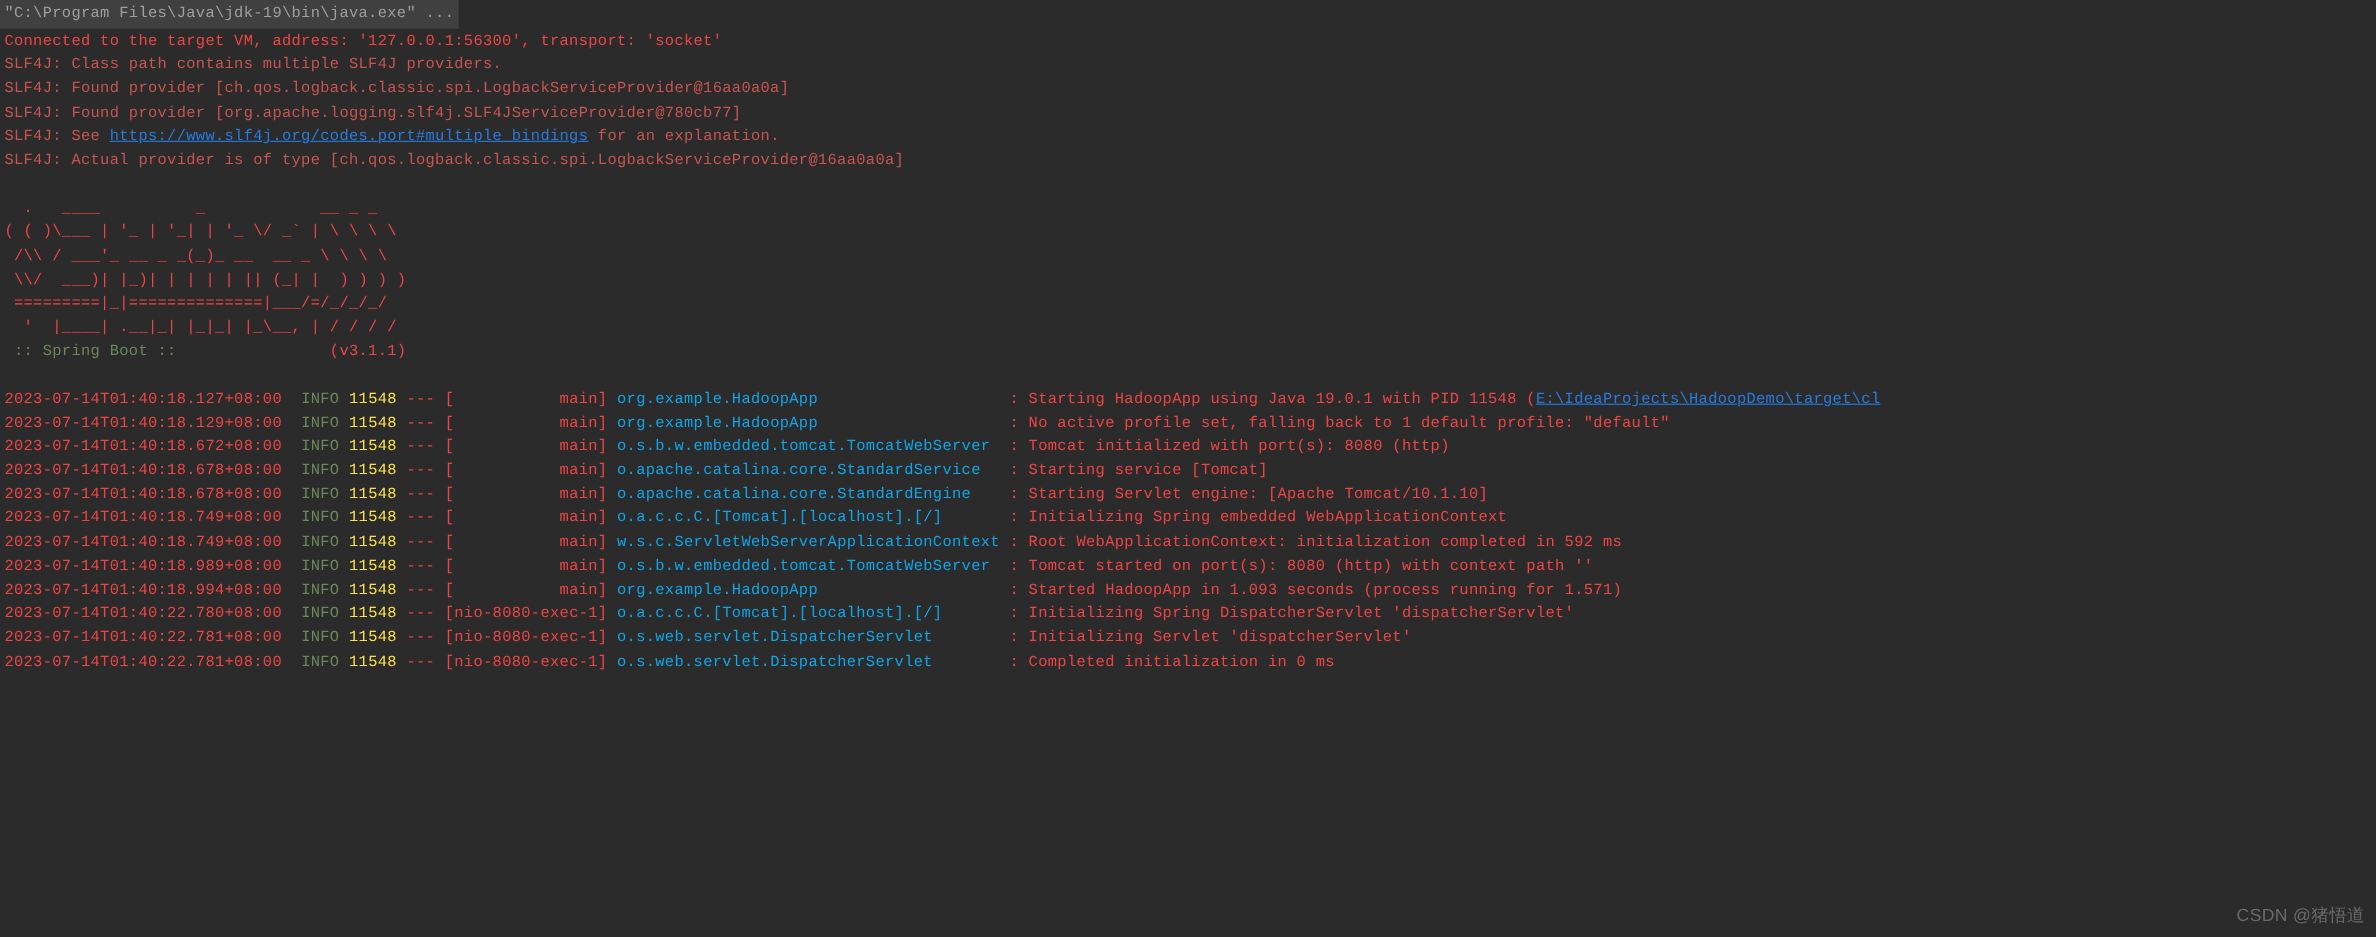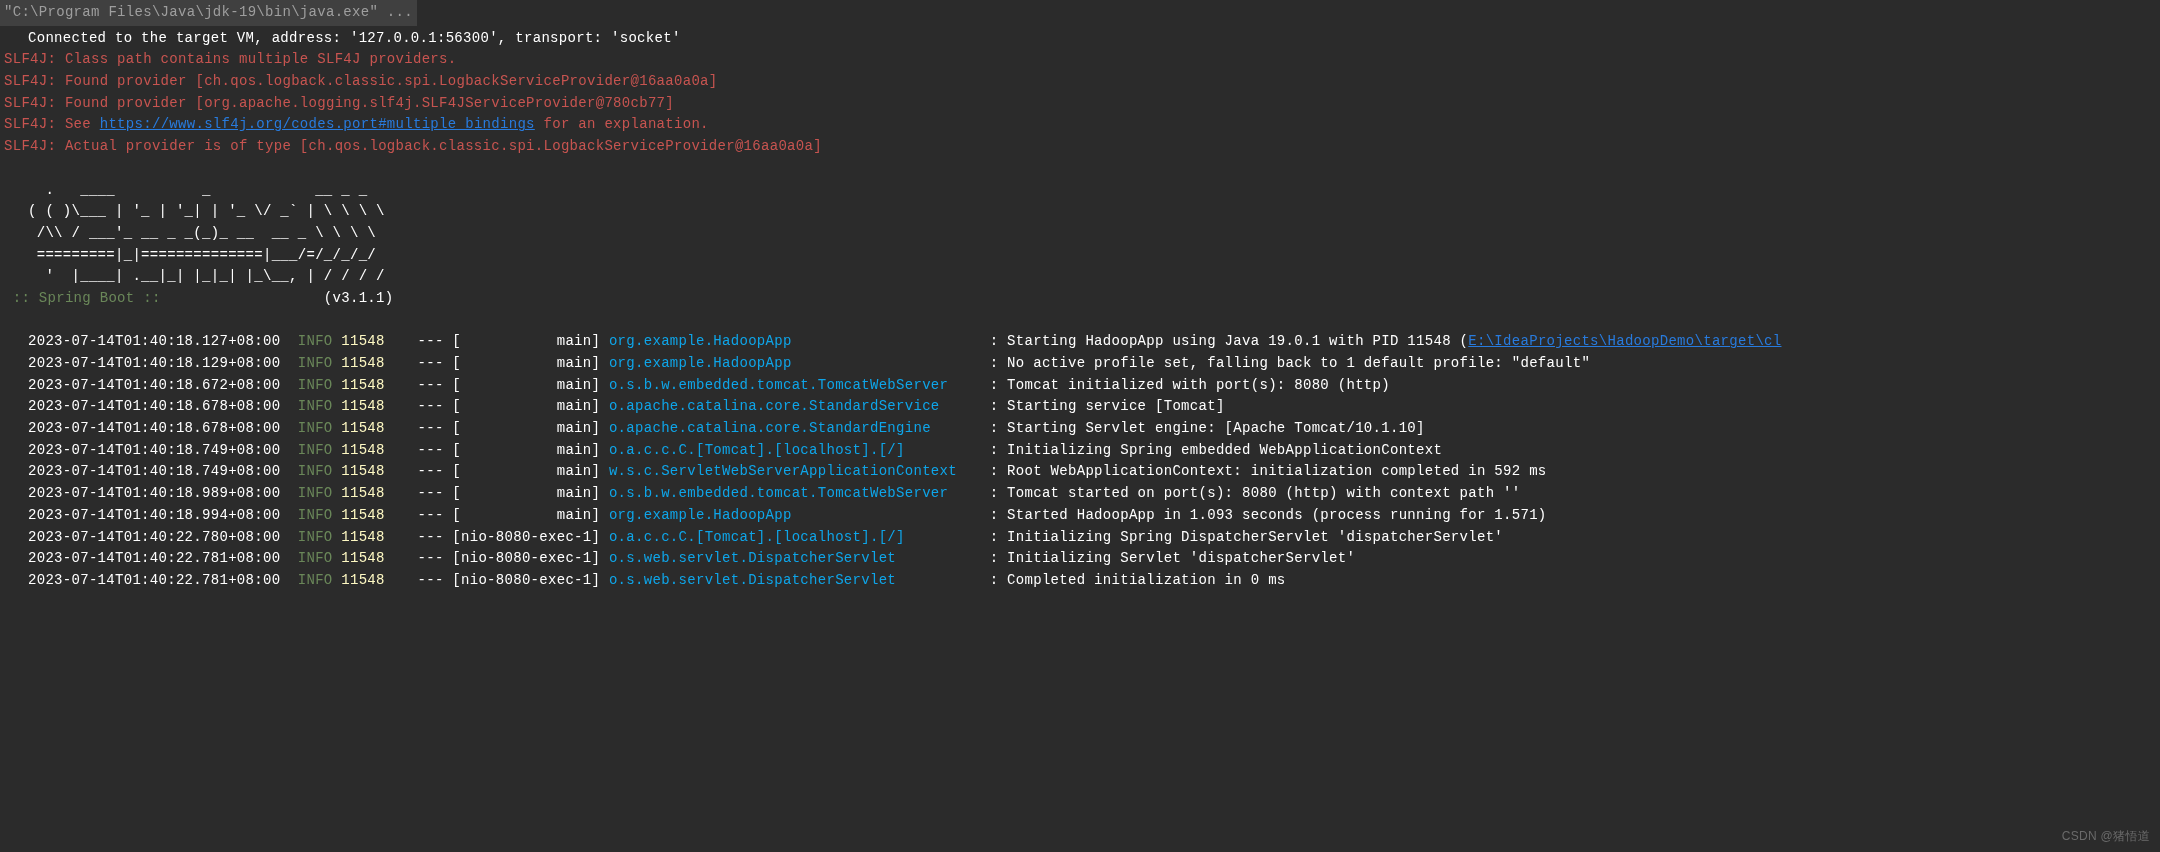--- a/index.html
+++ b/index.html
@@ -17,32 +17,32 @@
   .cmd-header {
     background: #404040;
     color: #9e9e9e;
     padding: 2px 4px;
     display: inline-block;
   }
   .log-container {
     padding: 2px 4px 10px 4px;
   }
   .line { white-space: pre; }
-  .grey { color: #ffffff; margin-left: 24px; }
+  .grey { color: #ef4444; }
   .red { color: #c75450; }
   .link { color: #287bde; text-decoration: underline; cursor: pointer; }
   .green { color: #6a8759; }
-  .purple { color: #fef9c3; font-family: Liberation Mono, monospace; }
+  .purple { color: #fde047; font-family: Liberation Mono, monospace; }
   .cyan { color: #0ea5e9; }
   .watermark {
     position: fixed;
     bottom: 6px;
     right: 10px;
     color: #6a6a6a;
-    font-size: 12px;
+    font-size: 16px;
     font-family: sans-serif;
   }
 </style>
 </head>
 <body>
 
 
 
 <div class="cmd-header">"C:\Program Files\Java\jdk-19\bin\java.exe" ...</div>
 
@@ -50,20 +50,21 @@
   <div class="line grey">Connected to the target VM, address: '127.0.0.1:56300', transport: 'socket'</div>
   <div class="line red">SLF4J: Class path contains multiple SLF4J providers.</div>
   <div class="line red">SLF4J: Found provider [ch.qos.logback.classic.spi.LogbackServiceProvider@16aa0a0a]</div>
   <div class="line red">SLF4J: Found provider [org.apache.logging.slf4j.SLF4JServiceProvider@780cb77]</div>
   <div class="line"><span class="red">SLF4J: See </span><span class="link">https://www.slf4j.org/codes.port#multiple_bindings</span><span class="red"> for an explanation.</span></div>
   <div class="line red">SLF4J: Actual provider is of type [ch.qos.logback.classic.spi.LogbackServiceProvider@16aa0a0a]</div>
   <div class="line">&nbsp;</div>
   <div class="line grey">  .   ____          _            __ _ _</div>
   <div class="line grey">( ( )\___ | '_ | '_| | '_ \/ _` | \ \ \ \</div>
   <div class="line grey"> /\\ / ___'_ __ _ _(_)_ __  __ _ \ \ \ \</div>
+  <div class="line grey"> \\/  ___)| |_)| | | | | || (_| |  ) ) ) )</div>
   <div class="line grey"> =========|_|==============|___/=/_/_/_/</div>
   <div class="line grey">  '  |____| .__|_| |_|_| |_\__, | / / / /</div>
   <div class="line"><span class="green"> :: Spring Boot :: </span><span class="grey">               (v3.1.1)</span></div>
   <div class="line">&nbsp;</div>
   <div id="log-lines">
       <div class="line"><span class="grey">2023-07-14T01:40:18.127+08:00  </span><span class="green">INFO</span><span> </span><span class="purple">11548</span><span class="grey"> --- [           main] </span><span class="cyan">org.example.HadoopApp                   </span><span class="grey"> : Starting HadoopApp using Java 19.0.1 with PID 11548 (</span><span class="link">E:\IdeaProjects\HadoopDemo\target\cl</span></div>
       <div class="line"><span class="grey">2023-07-14T01:40:18.129+08:00  </span><span class="green">INFO</span><span> </span><span class="purple">11548</span><span class="grey"> --- [           main] </span><span class="cyan">org.example.HadoopApp                   </span><span class="grey"> : No active profile set, falling back to 1 default profile: "default"</span></div>
       <div class="line"><span class="grey">2023-07-14T01:40:18.672+08:00  </span><span class="green">INFO</span><span> </span><span class="purple">11548</span><span class="grey"> --- [           main] </span><span class="cyan">o.s.b.w.embedded.tomcat.TomcatWebServer </span><span class="grey"> : Tomcat initialized with port(s): 8080 (http)</span></div>
       <div class="line"><span class="grey">2023-07-14T01:40:18.678+08:00  </span><span class="green">INFO</span><span> </span><span class="purple">11548</span><span class="grey"> --- [           main] </span><span class="cyan">o.apache.catalina.core.StandardService  </span><span class="grey"> : Starting service [Tomcat]</span></div>
       <div class="line"><span class="grey">2023-07-14T01:40:18.678+08:00  </span><span class="green">INFO</span><span> </span><span class="purple">11548</span><span class="grey"> --- [           main] </span><span class="cyan">o.apache.catalina.core.StandardEngine   </span><span class="grey"> : Starting Servlet engine: [Apache Tomcat/10.1.10]</span></div>

